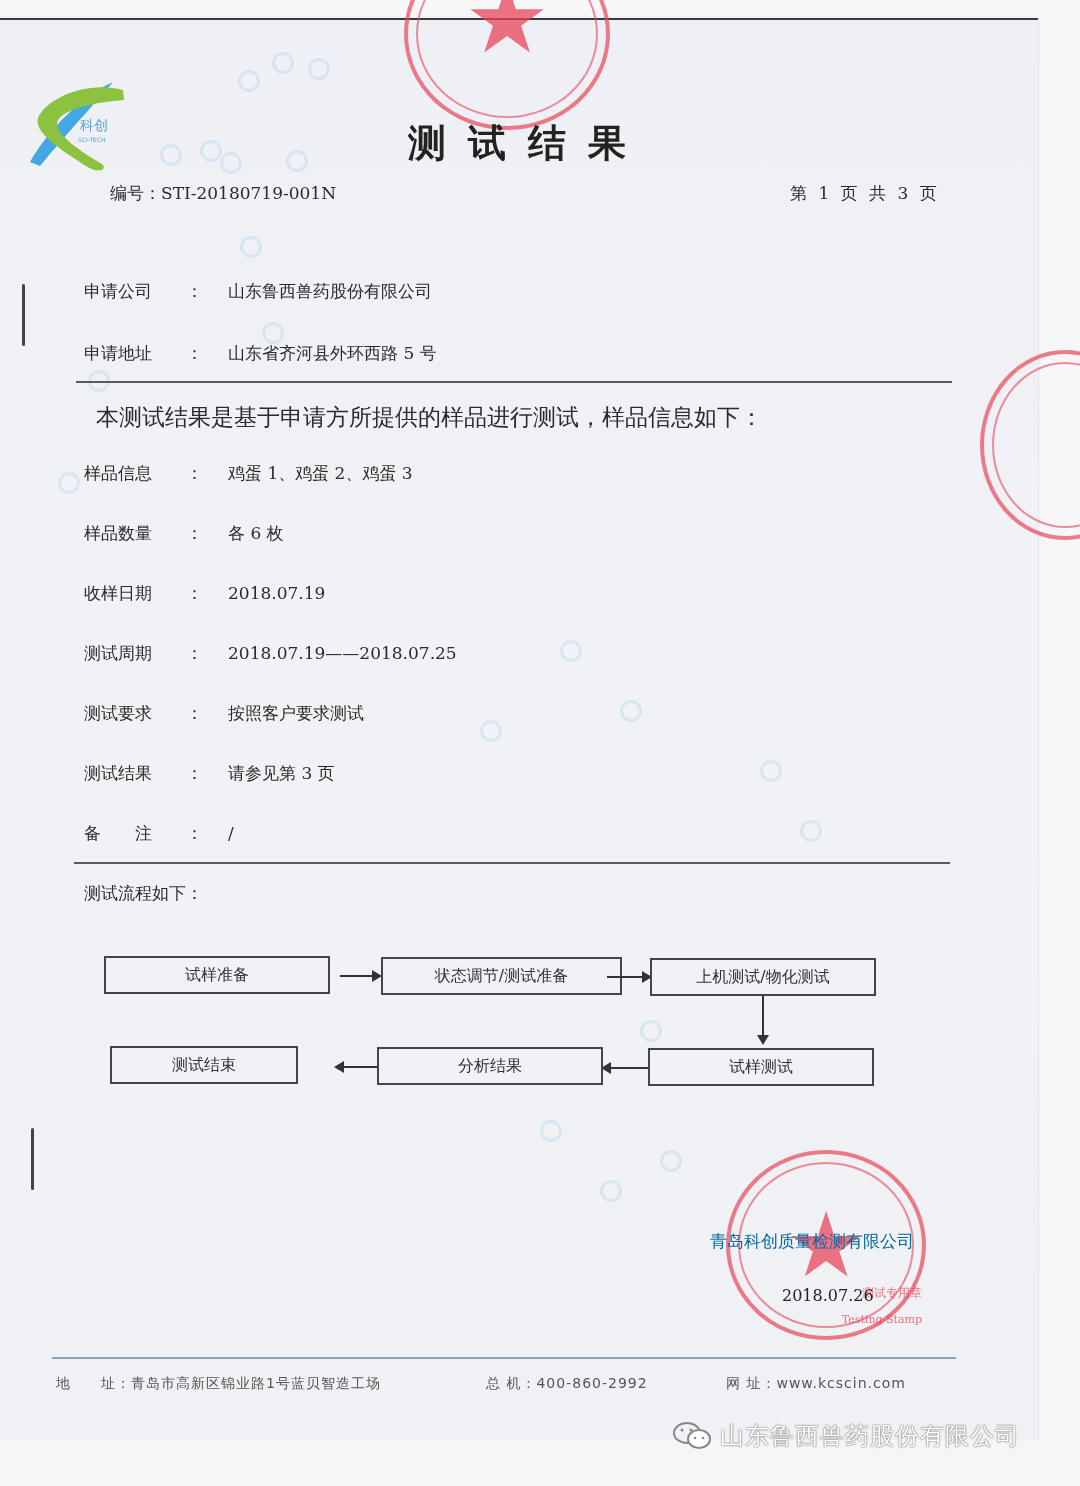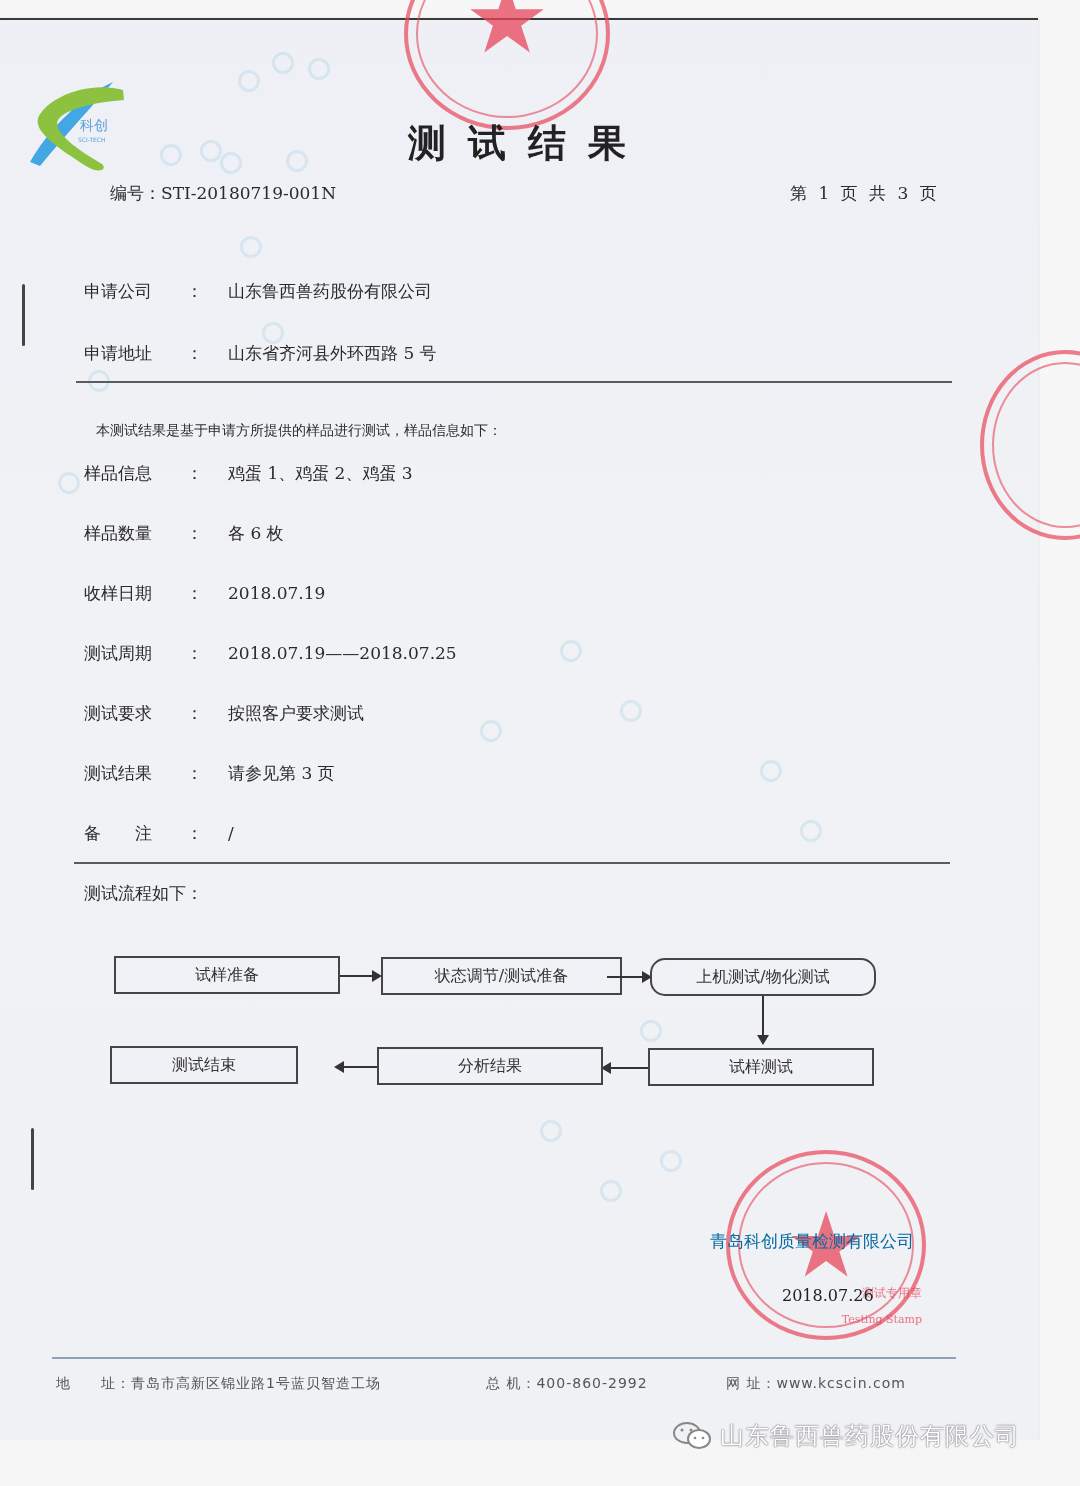--- a/index.html
+++ b/index.html
@@ -50,21 +50,21 @@
     font-family:"DejaVu Sans", sans-serif; font-weight:bold;
     font-size:38px; letter-spacing:22px; color:#222;
   }
   .doc-no { position:absolute; left:86px; top:182px; font-size:17px;margin-left:24px; }
   .page-no { position:absolute; left:790px; top:182px; font-size:17px; word-spacing:6px; }
   .row { position:absolute; left:84px; font-size:17px; display:flex; align-items:baseline; }
   .row .lbl { width:100px; letter-spacing:0px; }
   .row .colon { width:42px; text-align:left; padding-left:2px; }
   .row .val { }
   .hr { position:absolute; height:2px; background:#5b5b5b; }
-  .intro { position:absolute; left:96px; top:402px; font-size:14px;margin-top:20px; }
+  .intro { position:absolute; left:96px; top:402px; font-size:23px; }
   .flow-label { position:absolute; left:84px; top:882px; font-size:17px; }
   .box {
     position:absolute; height:38px; border:2px solid #454545; box-sizing:border-box;
     background:rgba(240,242,246,0.6);
     display:flex; align-items:center; justify-content:center;
     font-family:"DejaVu Sans", sans-serif; font-size:16px; color:#333;
   }
   .arrow-h { position:absolute; height:2px; background:#333; }
   .arrow-h.right::after {
     content:""; position:absolute; right:-2px; top:-5px;
@@ -196,25 +196,25 @@
   <span class="lbl">备　　注</span>
   <span class="colon">：</span>
   <span class="val">/</span>
 </div>
 
 <div class="hr" style="left:74px;top:862px;width:876px;"></div>
 
 <div class="flow-label">测试流程如下：</div>
 
 <div>
-  <div class="box" style="left:114px;top:956px;width:226px;">试样准备</div>
+  <div class="box" style="left:104px;top:956px;width:226px;">试样准备</div>
   <div class="arrow-h right" style="left:340px;top:975px;width:40px;"></div>
   <div class="box" style="left:381px;top:957px;width:241px;">状态调节/测试准备</div>
   <div class="arrow-h right" style="left:607px;top:976px;width:43px;"></div>
-  <div class="box" style="left:650px;top:958px;width:226px;border-radius:15px;">上机测试/物化测试</div>
+  <div class="box" style="left:650px;top:958px;width:226px;">上机测试/物化测试</div>
   <div class="arrow-v" style="left:762px;top:996px;height:46px;"></div>
   <div class="box" style="left:648px;top:1048px;width:226px;">试样测试</div>
   <div class="arrow-h left" style="left:603px;top:1067px;width:45px;"></div>
   <div class="box" style="left:377px;top:1047px;width:226px;">分析结果</div>
   <div class="arrow-h left" style="left:336px;top:1066px;width:41px;"></div>
   <div class="box" style="left:110px;top:1046px;width:188px;text-align:right;">测试结束</div>
 </div>
 
 <div class="stamp" style="left:726px;top:1150px;width:200px;height:190px;">
   <span class="star" style="font-size:90px;">★</span>

